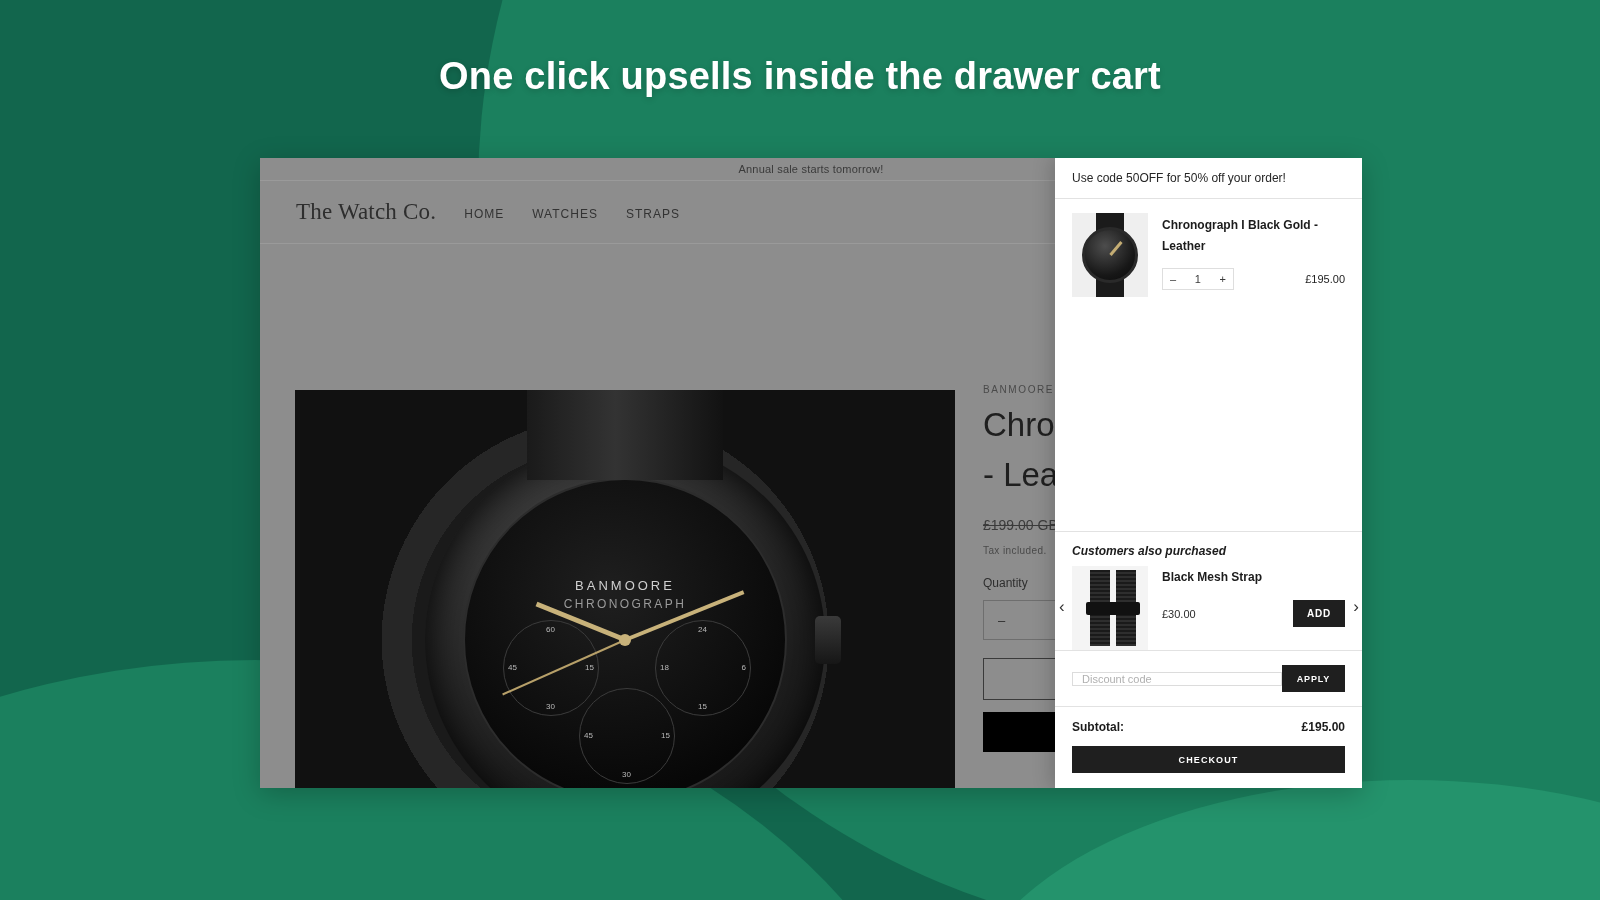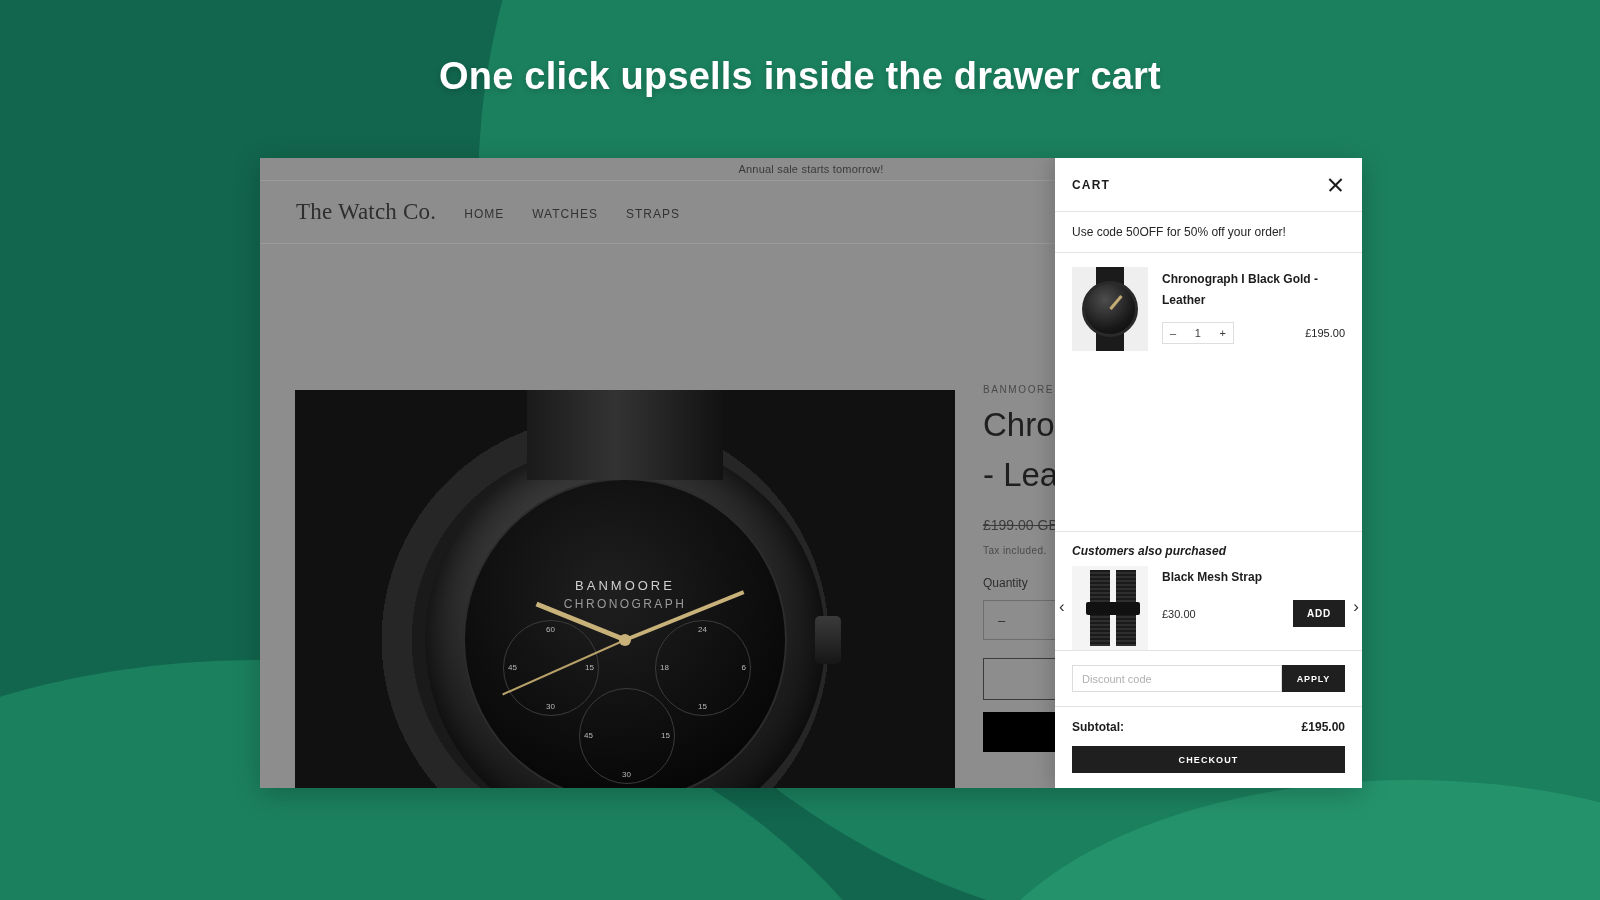--- a/index.html
+++ b/index.html
@@ -306,21 +306,21 @@
   .car-left  { left: 4px; }
   .car-right { right: 3px; }
 
   
   .discount {
     flex: 0 0 56px;
     border-top: 1px solid #e2e2e2;
     display: flex; align-items: center; padding: 0 17px; gap: 0;
   }
   .disc-input {
-    flex: 1 1 auto; height: 27px;
+    flex: 1 1 auto; height: 14px;
     border: 1px solid #dcdcdc; background: #fff;
     padding: 0 9px; font-size: 11px; color: #333;
     font-family: "Liberation Sans", sans-serif;
   }
   .disc-input::placeholder { color: #b0b0b0; }
   .apply-btn {
     height: 27px; background: #1f1f1f; color: #fff; border: none;
     font-size: 9px; font-weight: bold; letter-spacing: .8px;
     padding: 0 15px; cursor: pointer;
     font-family: "Liberation Sans", sans-serif;
@@ -425,24 +425,20 @@
         </div>
         <div class="btn-outline"></div>
         <div class="btn-solid"></div>
       </div>
 
     </div>
   </div>
 
   <div class="drawer">
 
-    <div class="drawer-head">
-      <div class="drawer-title">CART</div>
-      <div class="close-icon"></div>
-    </div>
 
     <div class="promo">
       <span>Use code 50OFF for 50% off your order!</span>
     </div>
 
     <div class="items">
       <div class="cart-item">
         <div class="ci-thumb">
           <div class="ci-strap-t"></div>
           <div class="ci-strap-b"></div>

